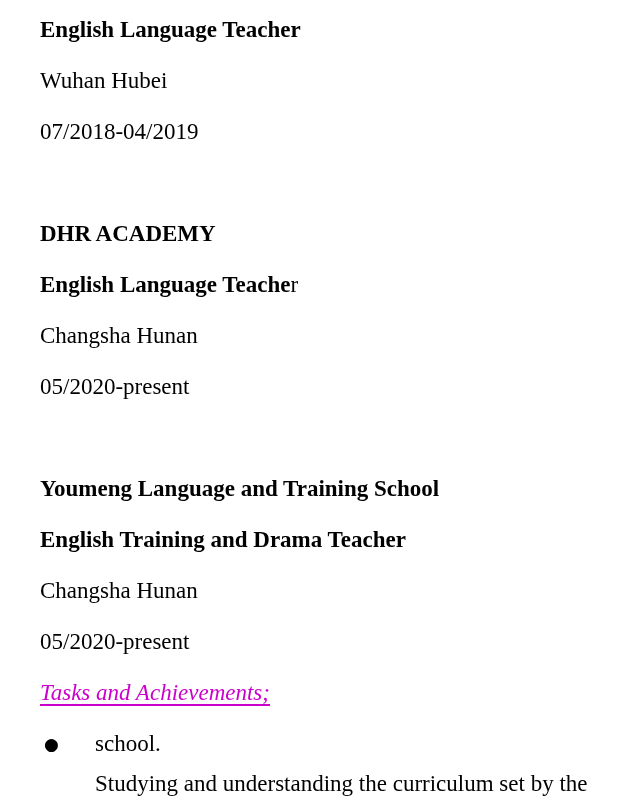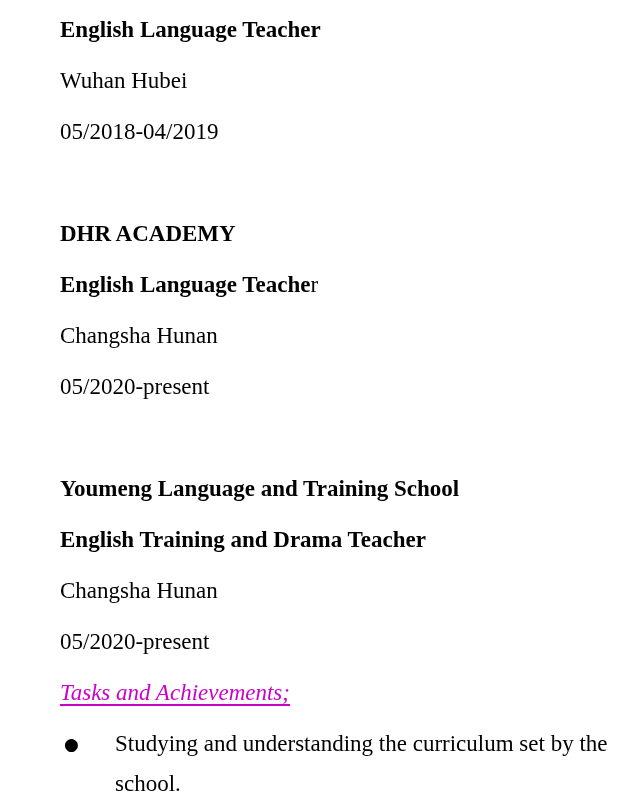--- a/index.html
+++ b/index.html
@@ -9,21 +9,21 @@
   }
   body {
     width: 640px;
     height: 808px;
     overflow: hidden;
     font-family: "Liberation Serif", "DejaVu Serif", serif;
     font-size: 23px;
     color: #000000;
   }
   .doc {
-    padding: 10px 28px 0 60px;
+    padding: 10px 28px 0 40px;
     line-height: 40px;
   }
   p.ln {
     margin: 0 0 11px 0;
     padding: 0;
   }
   .bold { font-weight: bold; }
   .blank {
     height: 40px;
     margin: 0 0 11px 0;
@@ -54,37 +54,37 @@
     line-height: 40px;
   }
 </style>
 </head>
 <body>
 
 <div class="doc">
 
   <p class="ln bold">English Language Teacher</p>
   <p class="ln">Wuhan Hubei</p>
-  <p class="ln">05/2018-04/2019</p>
+  <p class="ln">07/2018-04/2019</p>
 
   <div class="blank"></div>
 
   <p class="ln bold">DHR ACADEMY</p>
   <p class="ln"><span class="bold">English Language Teache</span><span>r</span></p>
   <p class="ln">Changsha Hunan</p>
   <p class="ln">05/2020-present</p>
 
   <div class="blank"></div>
 
   <p class="ln bold">Youmeng Language and Training School</p>
   <p class="ln bold">English Training and Drama Teacher</p>
   <p class="ln">Changsha Hunan</p>
   <p class="ln">05/2020-present</p>
 
   <p class="ln tasks">Tasks and Achievements;</p>
 
   <div class="bullet-item">
     <span class="bullet">●</span>
+    <span class="bullet-line">school.</span>
     <span class="bullet-line">Studying and understanding the curriculum set by the</span>
-    <span class="bullet-line">school.</span>
   </div>
 
 </div>
 
 </body></html>

